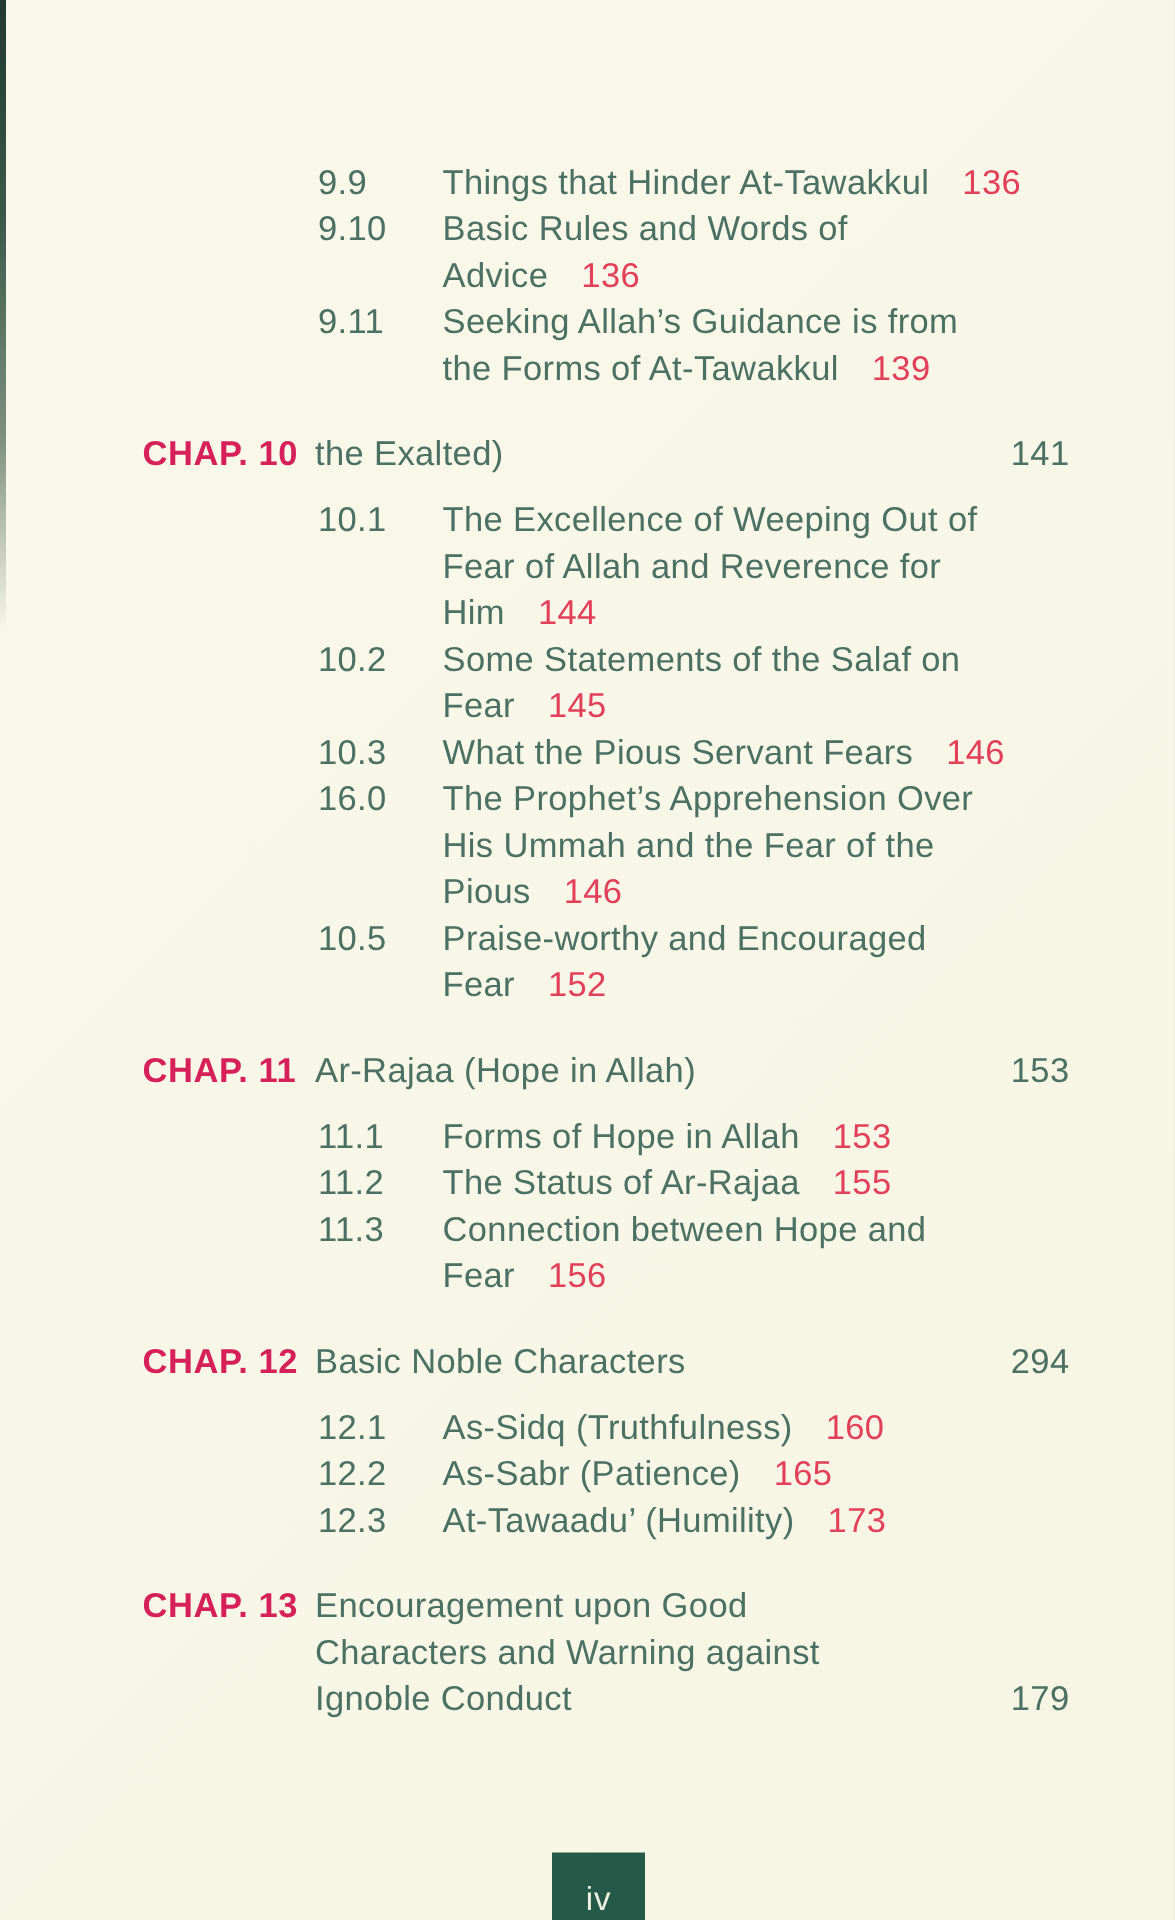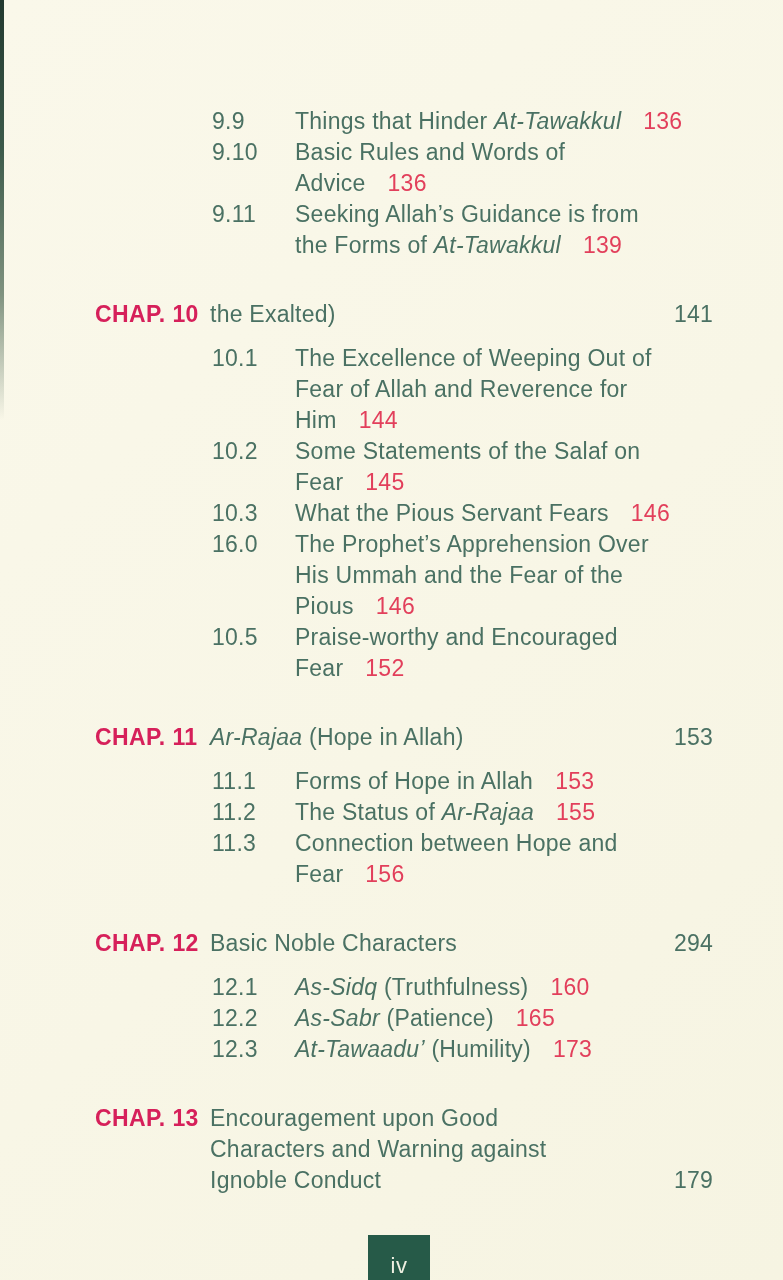--- a/index.html
+++ b/index.html
@@ -20,30 +20,30 @@
   }
   .toc{
     position:absolute;left:0;top:0;right:0;
     padding:106px 70px 0 0;
     color:#4a7163;
     font-size:23px;
     line-height:31px;
     letter-spacing:.25px;
   }
   .row{display:flex;align-items:flex-start;}
-  .row.chapter{padding-left:95px;margin-top:38px;margin-bottom:13px;}
+  .row.chapter{padding-left:95px;margin-top:26px;margin-bottom:13px;}
   .row.section{padding-left:212px;}
   .chap-label{
     flex:none;width:115px;
     color:#d6205a;font-weight:bold;letter-spacing:.4px;
   }
   .sec-num{flex:none;width:83px;}
   .title{flex:1;min-width:0;}
   .tline{white-space:nowrap;}
-  .it{font-style:italic;}
+  .it{}
   .pgnum{color:#e23f5b;margin-left:22px;margin-top:28px;}
   .chap-page{
     flex:none;align-self:flex-end;
     min-width:48px;text-align:right;color:#4a7163;
   }
   .folio{
     position:absolute;
     left:368px;top:1207px;width:62px;height:73px;
     background:#265a48;
     color:#eef0e2;

